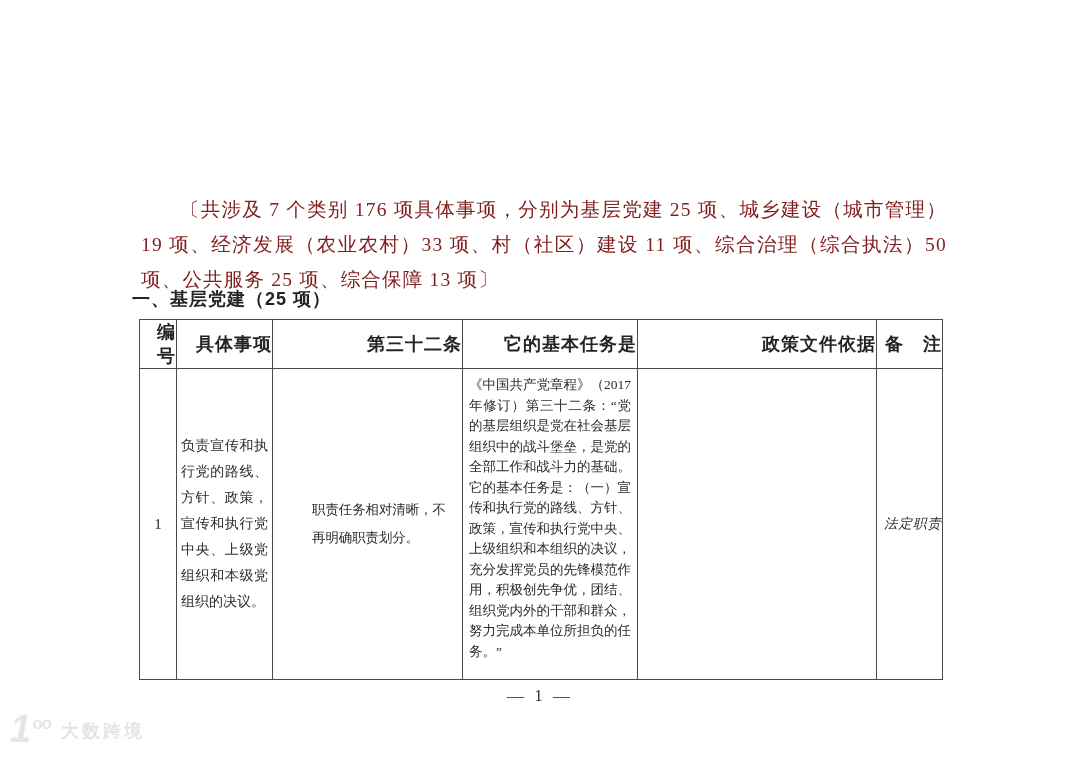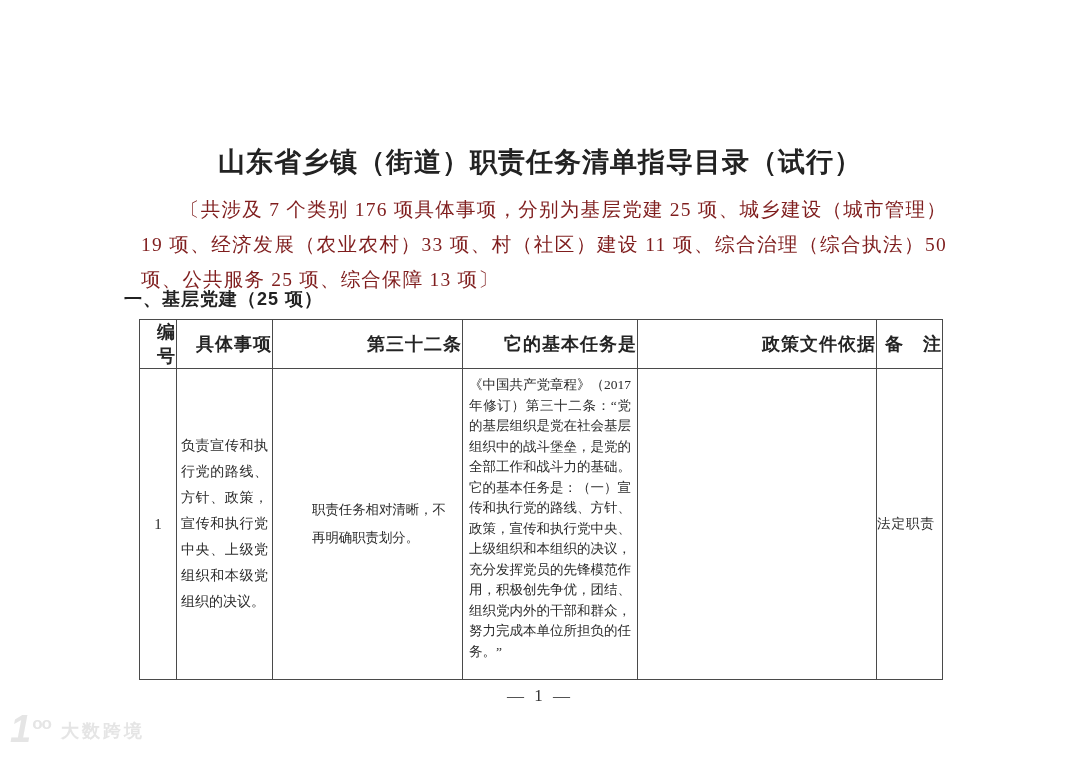--- a/index.html
+++ b/index.html
@@ -31,21 +31,21 @@
     margin: 0;
     font-size: 19.5px;
     line-height: 35px;
     letter-spacing: 1.2px;
     text-align: justify;
     text-indent: 2em;
     color: #7f1d1d;
   }
   .section-heading {
     position: absolute;
-    top: 287px; left: 124px;
+    top: 287px; left: 132px;
     margin: 0;
     font-family: "Liberation Sans", "DejaVu Sans", sans-serif;
     font-size: 18px;
     font-weight: bold;
     letter-spacing: 1px;
     color: #222222;
   }
   table.items-table {
     position: absolute;
     top: 319px; left: 139px;
@@ -91,24 +91,25 @@
   }
   td.c-legal { vertical-align: top; }
   td.c-legal .cell-inner {
     padding: 6px 6px 0 6px;
     font-size: 13.5px;
     line-height: 20.5px;
     text-align: justify;
   }
   td.c-policy { vertical-align: middle; }
   td.c-remark {
-    text-align: left;
+    text-align: right;
     vertical-align: middle;
     font-size: 13.5px;
     letter-spacing: 1px;
+    font-style: italic;
   }
   .page-footer {
     position: absolute;
     top: 686px; left: 0;
     width: 1080px;
     text-align: center;
     font-size: 17px;
     letter-spacing: 3px;
     color: #333333;
   }
@@ -140,21 +141,20 @@
     margin-left: 10px;
     letter-spacing: 3px;
     font-family: "Liberation Sans", "DejaVu Sans", sans-serif;
   }
 </style>
 </head>
 <body>
 
 <div class="page">
 
-  <h1 class="doc-title">山东省乡镇（街道）职责任务清单指导目录（试行）</h1>
 
   <p class="doc-intro">〔共涉及 7 个类别 176 项具体事项，分别为基层党建 25 项、城乡建设（城市管理）19 项、经济发展（农业农村）33 项、村（社区）建设 11 项、综合治理（综合执法）50 项、公共服务 25 项、综合保障 13 项〕</p>
 
   <h2 class="section-heading">一、基层党建（25 项）</h2>
 
   <table class="items-table">
     <colgroup>
       <col style="width:37px">
       <col style="width:96px">
       <col style="width:190px">

